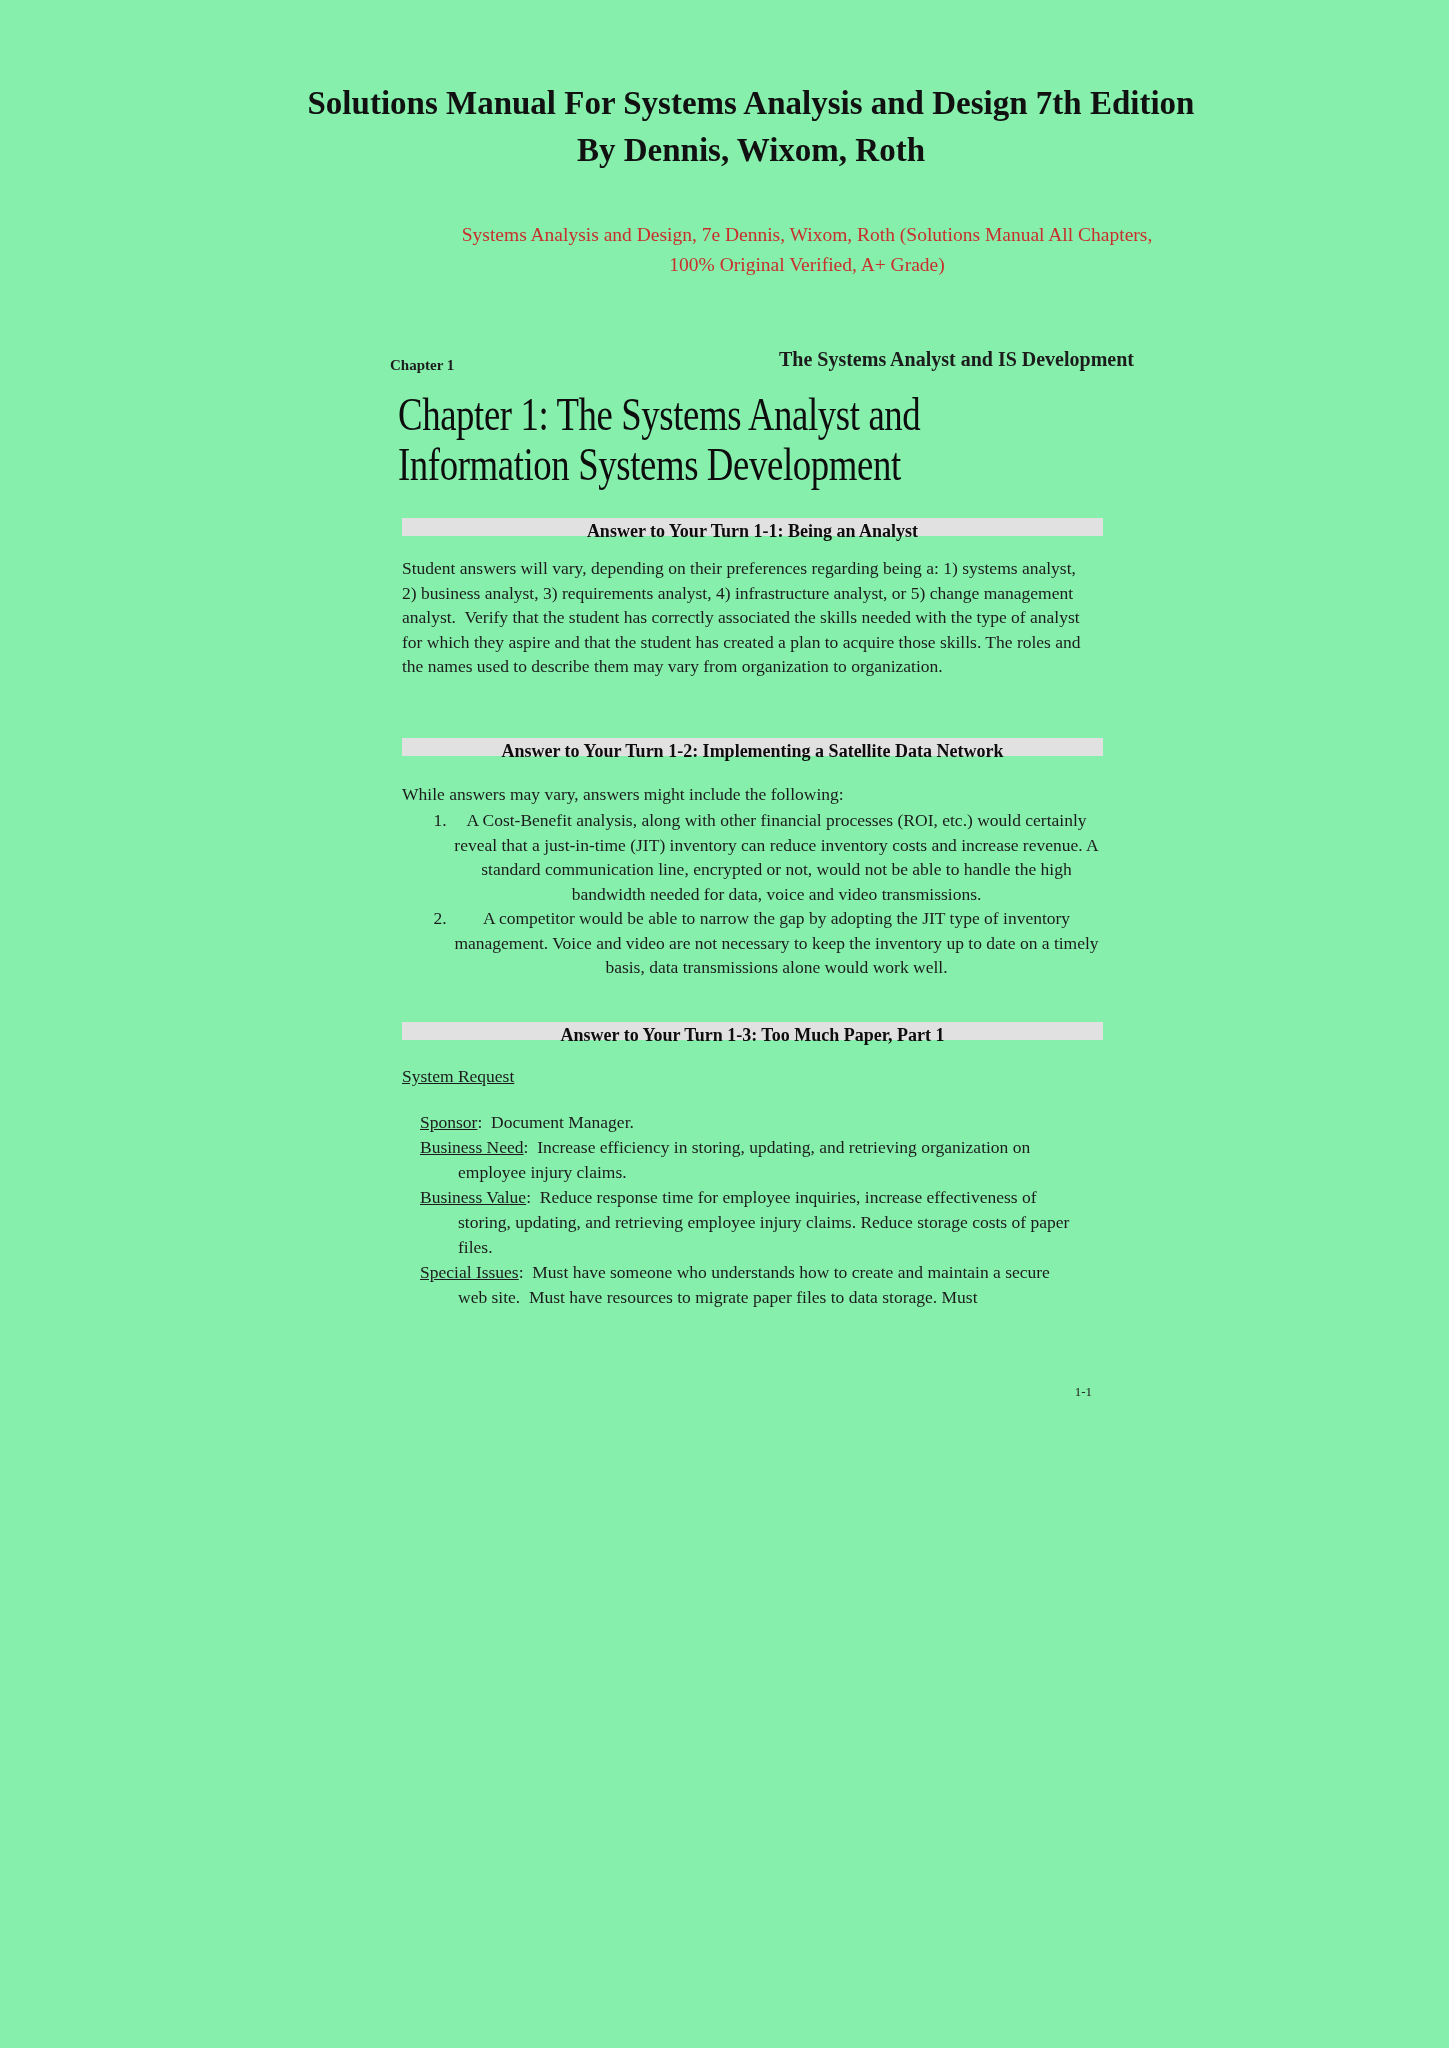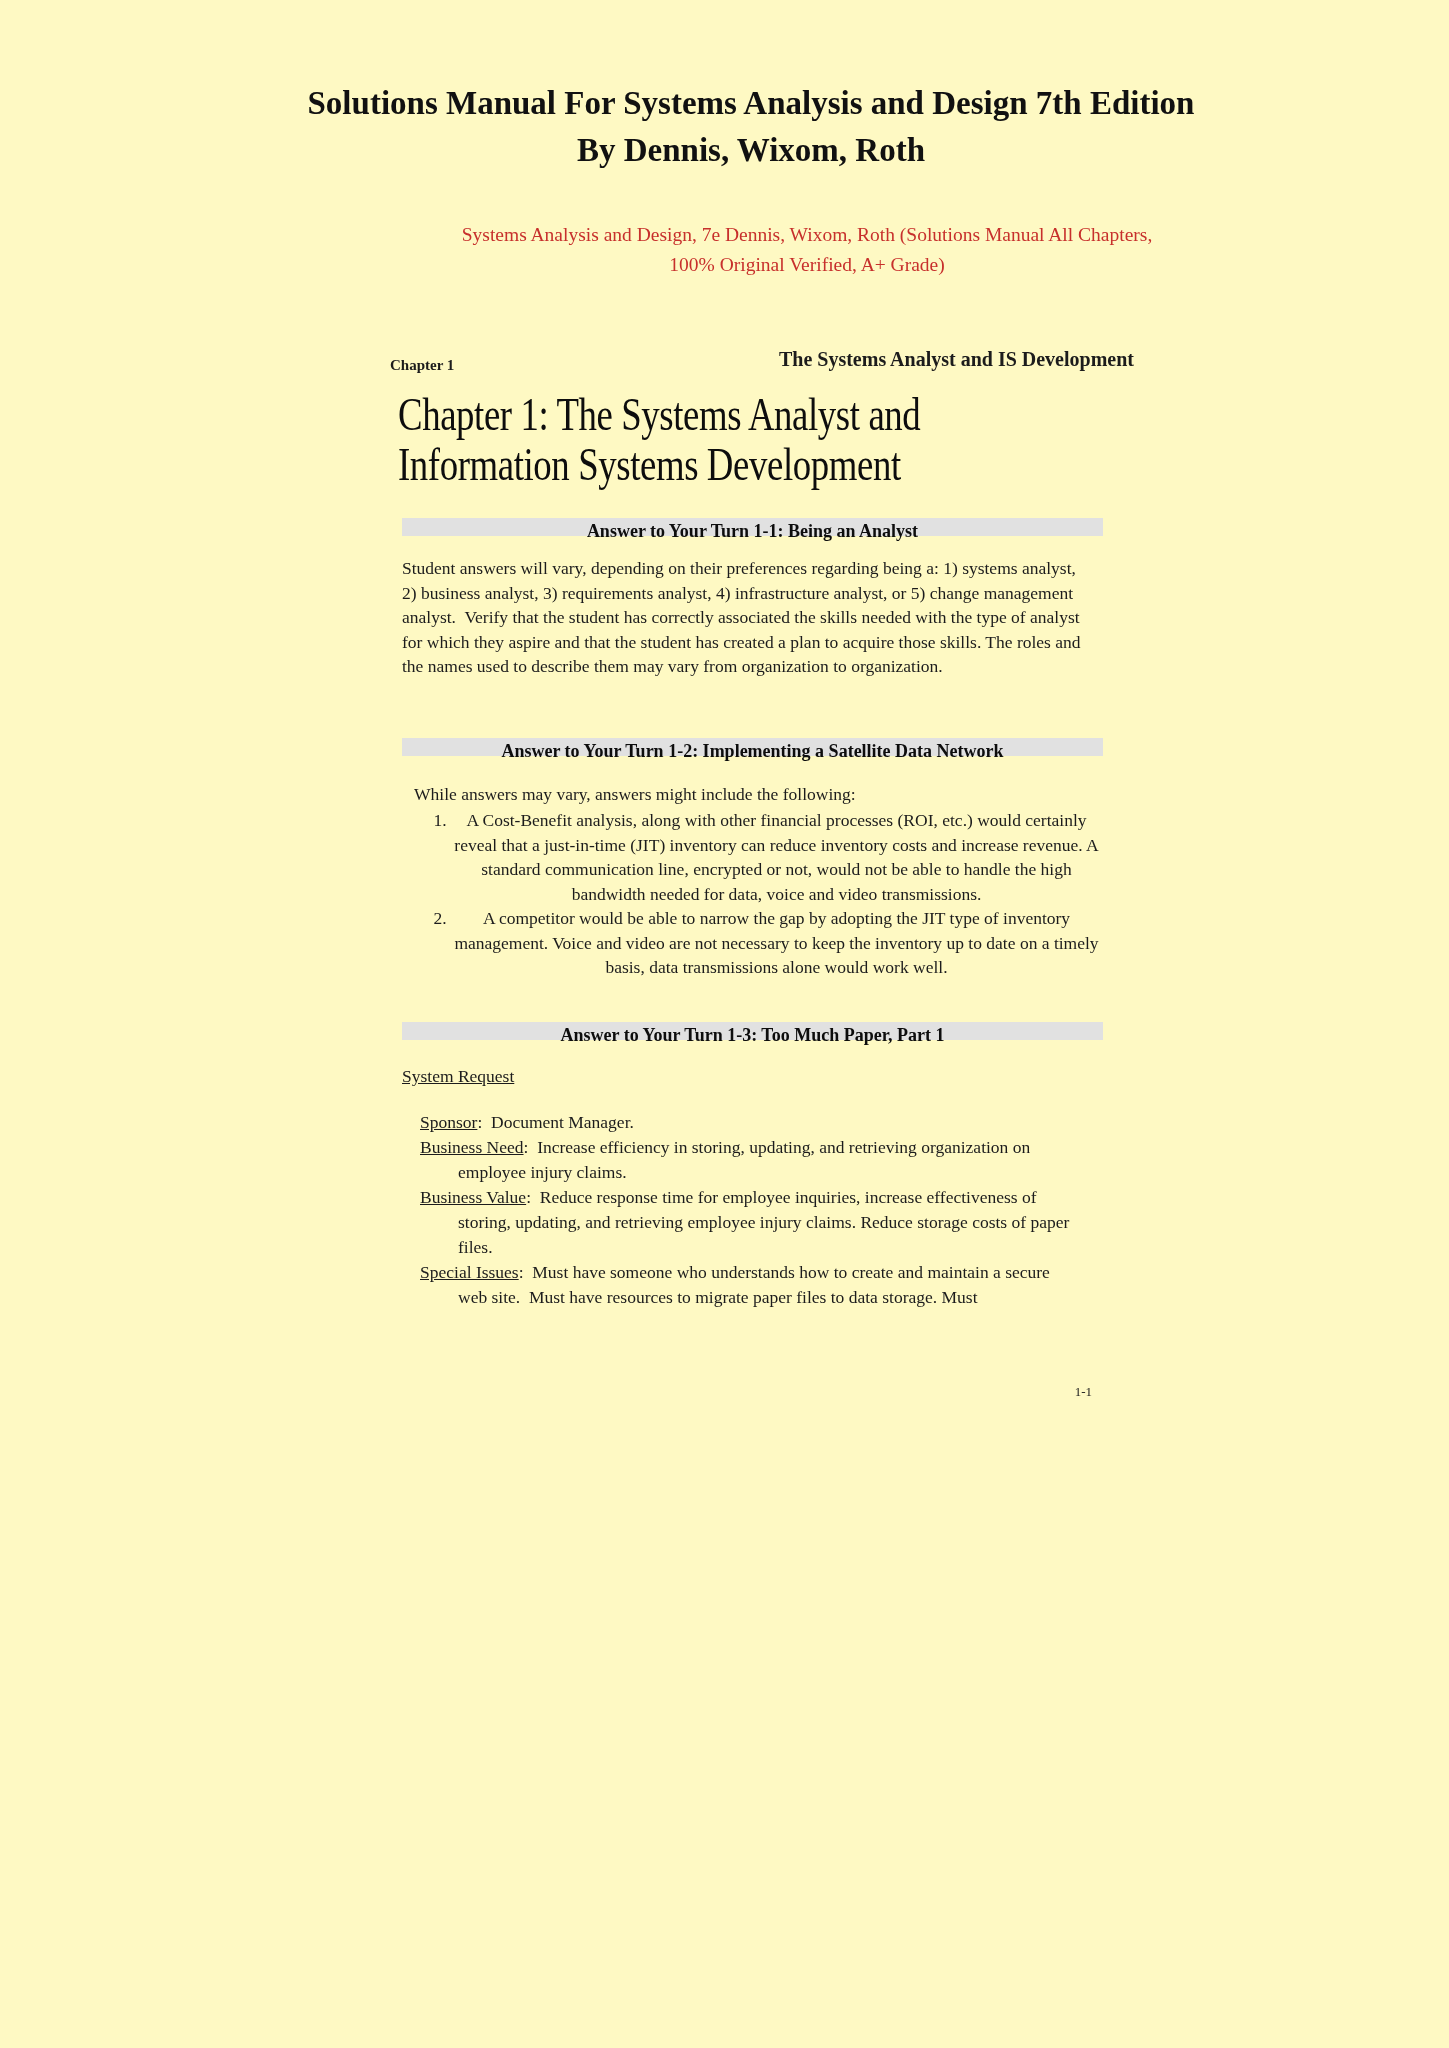--- a/index.html
+++ b/index.html
@@ -1,21 +1,21 @@
 <!DOCTYPE html>
 <html><head>
 <meta charset="utf-8">
 <style>
   html, body { margin: 0; padding: 0; background: #888; }
   .page {
     position: relative;
     width: 1449px;
     height: 2048px;
     margin: 0 auto;
-    background: #fef9c3;
+    background: #86efac;
     overflow: hidden;
     font-family: "Liberation Serif", serif;
     color: #1c1c1c;
   }
   .abs { position: absolute; }
 
   .main-title {
     top: 80px; left: 130px; width: 1242px;
     text-align: center;
     font-weight: bold;
@@ -63,21 +63,21 @@
   .bar-1 { top: 518px; }
   .bar-2 { top: 738px; }
   .bar-3 { top: 1022px; }
 
   .body-text {
     font-size: 17.5px;
     line-height: 24.5px;
     white-space: pre-wrap;
   }
   .para-1 { top: 556px; left: 402px; width: 690px; }
-  .s2-intro { top: 782px; left: 402px; width: 700px; margin-left: 12px; }
+  .s2-intro { top: 782px; left: 402px; width: 700px; }
   .s2-list {
     top: 808px; left: 402px; width: 700px;
     margin: 0;
     padding: 0 0 0 49px;
     box-sizing: border-box;
     font-size: 17.5px;
     line-height: 24.5px;
   }
   .s2-list li { white-space: pre-wrap; text-align: center; }
   .s3-subheading {

